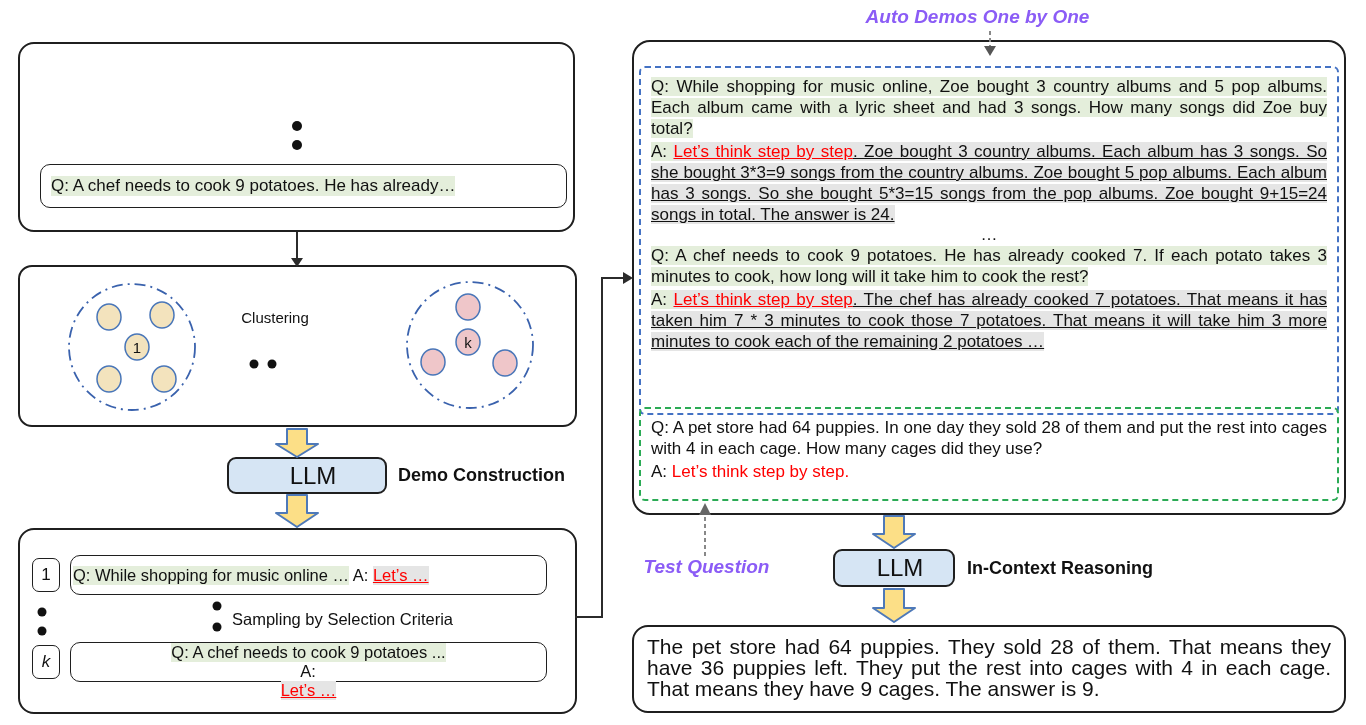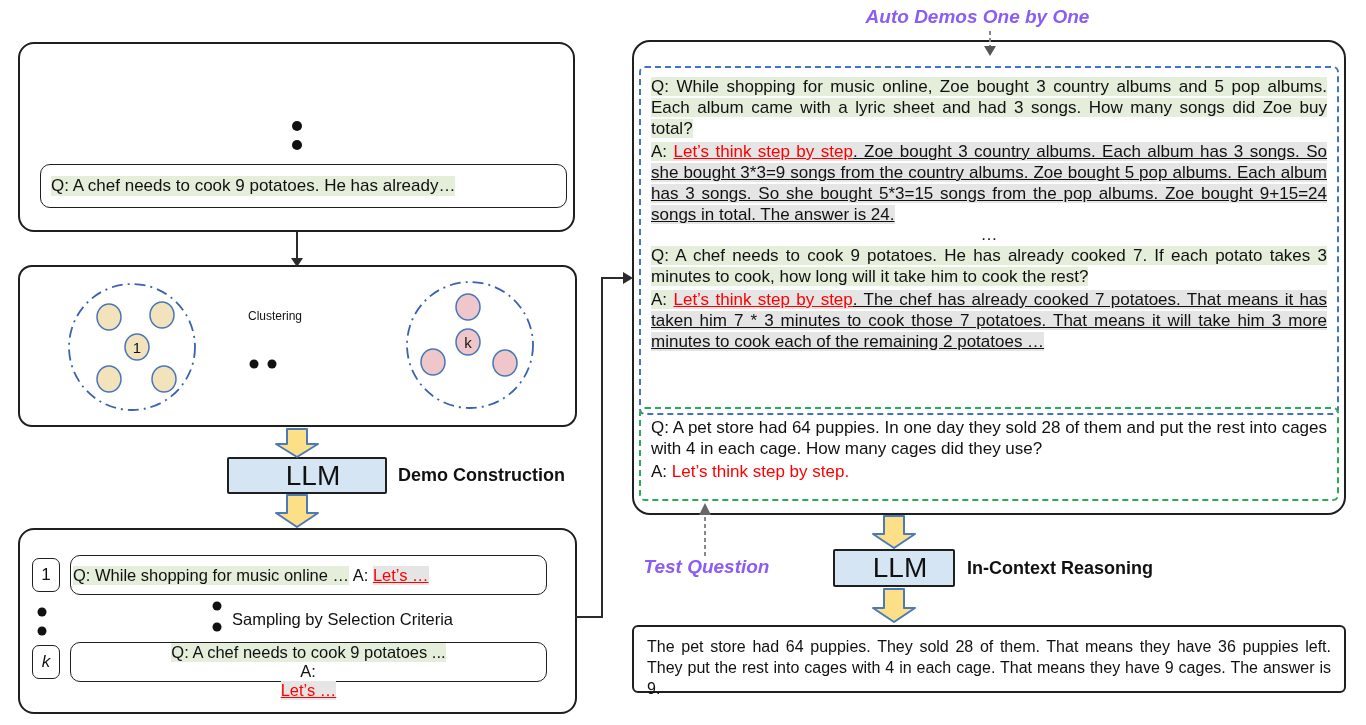--- a/index.html
+++ b/index.html
@@ -11,25 +11,25 @@
   .panel { position: absolute; border: 2px solid #1f1f1f; background: #fff; }
 
   
   #qbox { left: 18px; top: 42px; width: 557px; height: 190px; border-radius: 16px; }
   .qitem { position: absolute; border: 1.5px solid #1f1f1f; border-radius: 10px;
            display: flex; align-items: center; padding: 0 10px; font-size: 17px; white-space: nowrap; }
   #qitem1 { left: 20px; top: 18px;  width: 527px; height: 44px; }
   #qitem2 { left: 20px; top: 120px; width: 527px; height: 44px; }
 
   #clusterbox { left: 18px; top: 265px; width: 559px; height: 162px; border-radius: 14px; }
-  #cluster-label { position: absolute; left: 170px; top: 42px; width: 170px; text-align: center; font-size: 12px; }
+  #cluster-label { position: absolute; left: 170px; top: 42px; width: 170px; text-align: center; font-size: 15px; }
   #cluster-svg { position: absolute; left: 0; top: 0; }
 
-  .llm { position: absolute; background: #d6e5f4; border: 2px solid #1f1f1f; border-radius: 2px;
-         display: flex; align-items: center; justify-content: center; font-size: 28px; padding-left: 12px; }
+  .llm { position: absolute; background: #d6e5f4; border: 2px solid #1f1f1f; border-radius: 9px;
+         display: flex; align-items: center; justify-content: center; font-size: 24px; padding-left: 12px; }
   #llm1 { left: 227px; top: 457px; width: 160px; height: 37px; }
   #llm2 { left: 833px; top: 549px; width: 122px; height: 38px; }
 
   .stage { position: absolute; font-weight: bold; font-size: 18px; display: flex; align-items: center; }
   #stage1 { left: 398px; top: 457px; height: 37px; }
   #stage2 { left: 967px; top: 549px; height: 38px; }
 
   #samplebox { left: 18px; top: 528px; width: 559px; height: 186px; border-radius: 16px; }
   .idx { position: absolute; width: 28px; height: 34px; border: 1.5px solid #1f1f1f; border-radius: 7px;
          display: flex; align-items: center; justify-content: center; font-size: 17px; background:#fff; }
@@ -51,22 +51,22 @@
   .dashbox { position: absolute; border-radius: 6px; padding: 8px 10px; font-size: 17px;
              line-height: 21px; text-align: justify; overflow: hidden; }
   #demosbox { left: 639px; top: 66px;  width: 700px; height: 349px; border: 2px dashed #4472c4; }
   #testbox  { left: 639px; top: 407px; width: 700px; height: 94px;  border: 2px dashed #2bab55; }
   .para + .para { margin-top: 2px; }
   .ell { text-align: center; line-height: 16px; margin-top: 2px; }
   .hlg { background: #e4eedb; }
   .hlb { background: #e5e5e5; text-decoration: underline; }
   .red { color: #ff0000; }
 
-  #answerbox { left: 632px; top: 625px; width: 714px; height: 68px; border-radius: 6px;
-               padding: 9px 13px; font-size: 16px; line-height: 21px; text-align: justify; }
+  #answerbox { left: 632px; top: 625px; width: 714px; height: 88px; border-radius: 16px;
+               padding: 9px 13px; font-size: 21px; line-height: 21px; text-align: justify; }
 
   #overlay { position: absolute; left: 0; top: 0; pointer-events: none; }
 </style>
 </head>
 <body>
 
 <div class="canvas">
 
   <div class="panel" id="qbox">
     <div class="qitem" id="qitem2">

